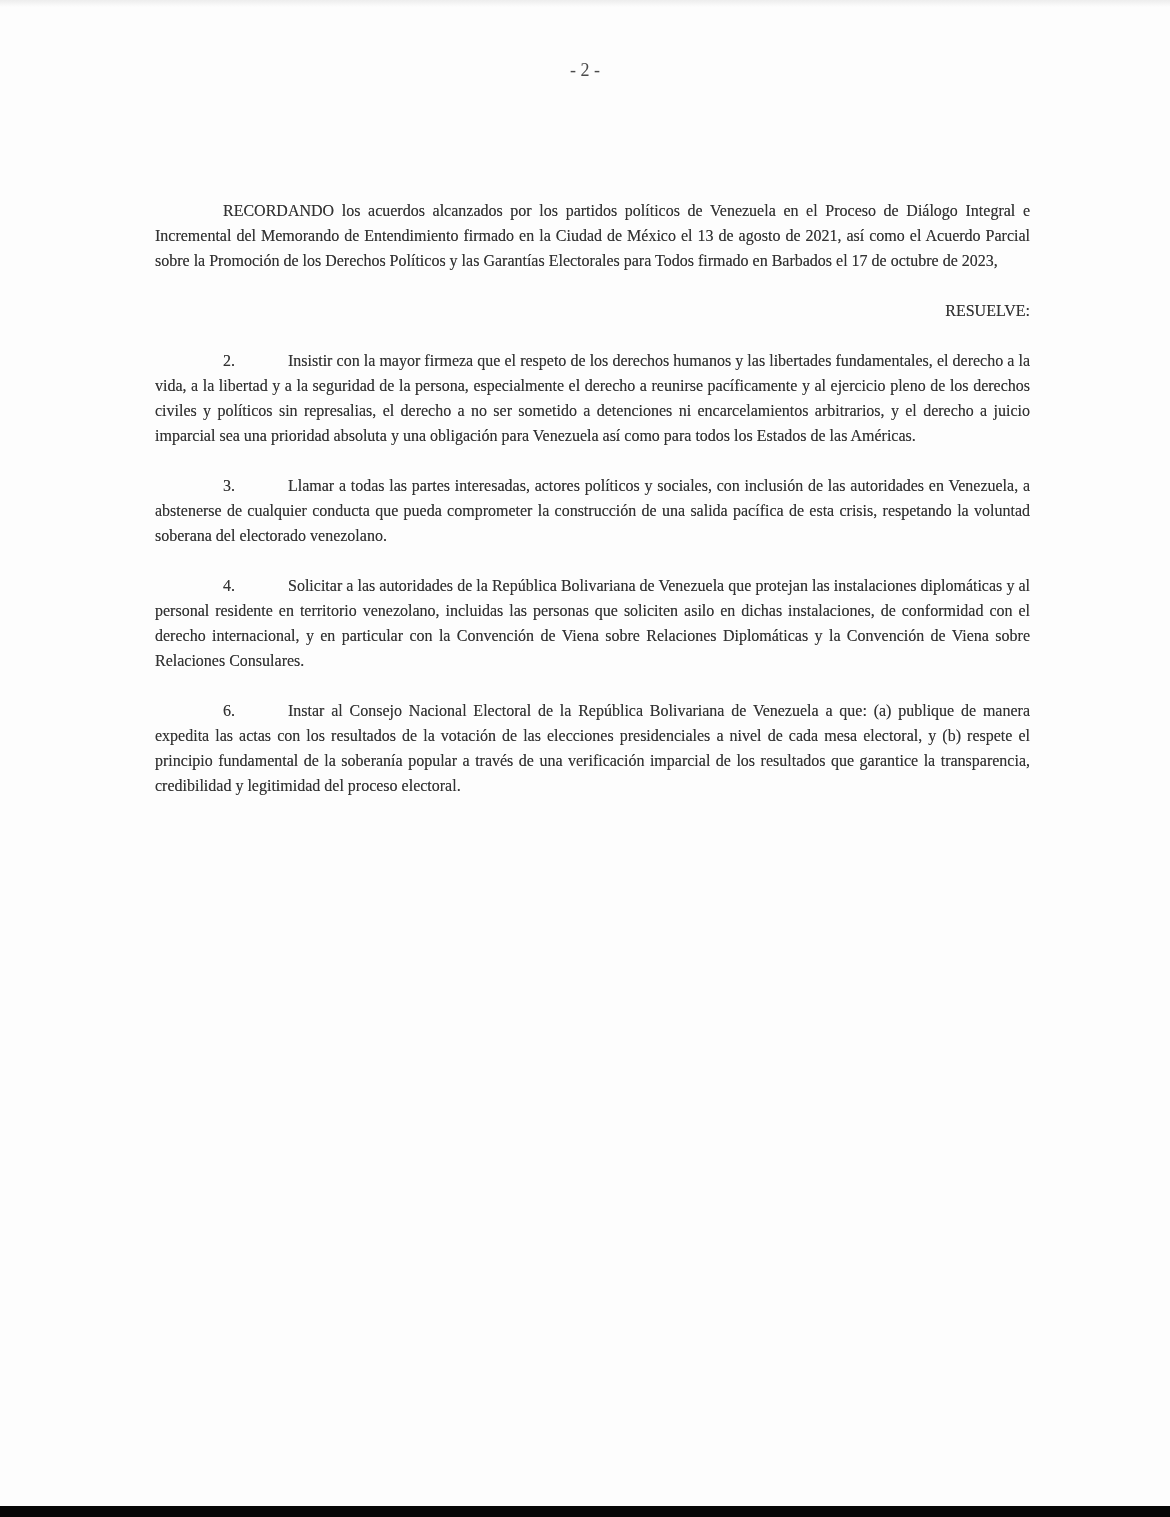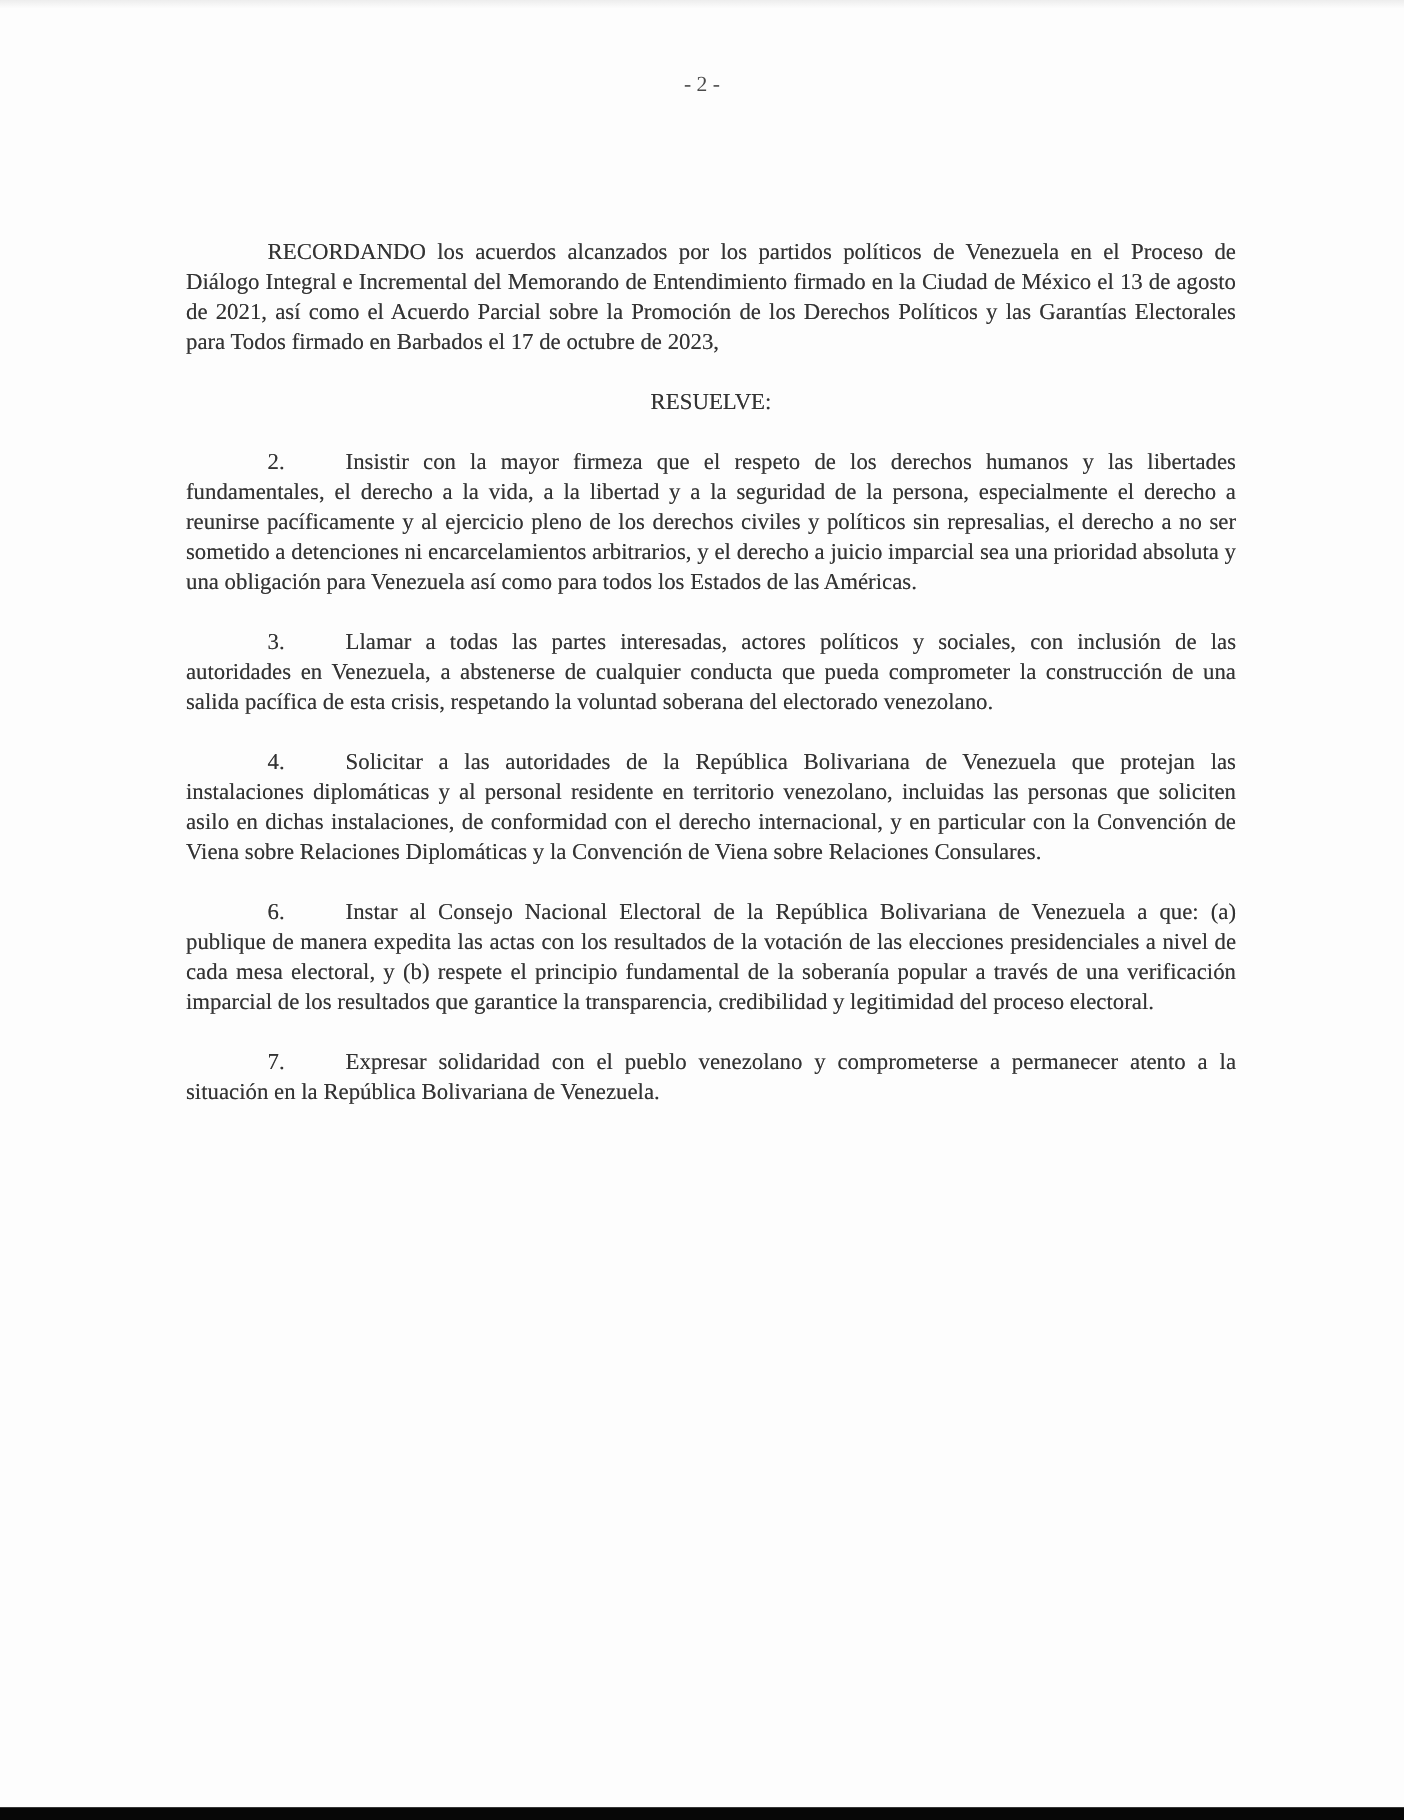--- a/index.html
+++ b/index.html
@@ -36,30 +36,30 @@
     text-align: center;
     font-size: 18px;
     line-height: 24px;
     color: #4a4a4a;
   }
   .content {
     padding: 116px 140px 0 155px;
   }
   .para {
     margin: 0 0 25px 0;
-    font-size: 19px;
+    font-size: 16px;
     line-height: 25px;
     text-align: justify;
     text-shadow: 0 0 0.5px rgba(40,40,40,0.55);
   }
   .preamble {
     text-indent: 68px;
   }
   .heading {
-    text-align: center;
+    text-align: right;
     margin-bottom: 25px;
   }
   .item .num {
     display: inline-block;
     box-sizing: border-box;
     width: 133px;
     padding-left: 68px;
   }
 </style>
 </head>
@@ -79,18 +79,17 @@
 
     <p class="para item"><span class="num">2.</span><span>Insistir con la mayor firmeza que el respeto de los derechos humanos y las libertades fundamentales, el derecho a la vida, a la libertad y a la seguridad de la persona, especialmente el derecho a reunirse pacíficamente y al ejercicio pleno de los derechos civiles y políticos sin represalias, el derecho a no ser sometido a detenciones ni encarcelamientos arbitrarios, y el derecho a juicio imparcial sea una prioridad absoluta y una obligación para Venezuela así como para todos los Estados de las Américas.</span></p>
 
     <p class="para item"><span class="num">3.</span><span>Llamar a todas las partes interesadas, actores políticos y sociales, con inclusión de las autoridades en Venezuela, a abstenerse de cualquier conducta que pueda comprometer la construcción de una salida pacífica de esta crisis, respetando la voluntad soberana del electorado venezolano.</span></p>
 
     <p class="para item"><span class="num">4.</span><span>Solicitar a las autoridades de la República Bolivariana de Venezuela que protejan las instalaciones diplomáticas y al personal residente en territorio venezolano, incluidas las personas que soliciten asilo en dichas instalaciones, de conformidad con el derecho internacional, y en particular con la Convención de Viena sobre Relaciones Diplomáticas y la Convención de Viena sobre Relaciones Consulares.</span></p>
 
 
     <p class="para item"><span class="num">6.</span><span>Instar al Consejo Nacional Electoral de la República Bolivariana de Venezuela a que: (a) publique de manera expedita las actas con los resultados de la votación de las elecciones presidenciales a nivel de cada mesa electoral, y (b) respete el principio fundamental de la soberanía popular a través de una verificación imparcial de los resultados que garantice la transparencia, credibilidad y legitimidad del proceso electoral.</span></p>
 
-    <p class="para item"><span class="num">7.</span><span>Expresar solidaridad con el pueblo venezolano y comprometerse a permanecer atento a la situación en la República Bolivariana de Venezuela.</span></p>
 
   </div>
 
   <div class="bottom-edge"></div>
 </div>
 
 </body></html>

